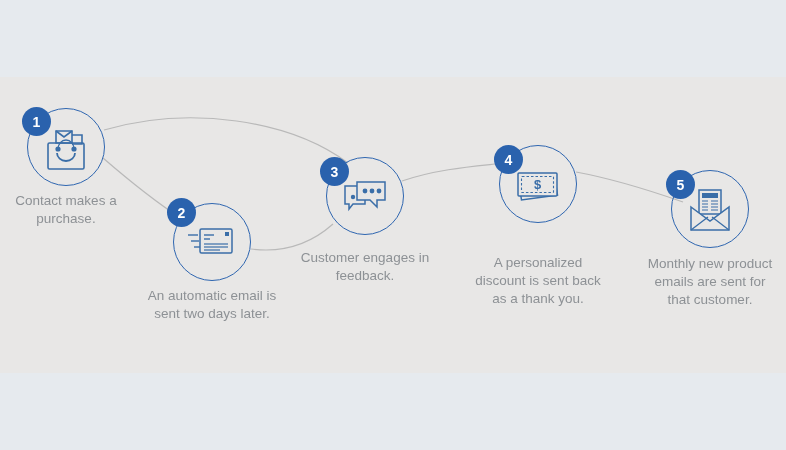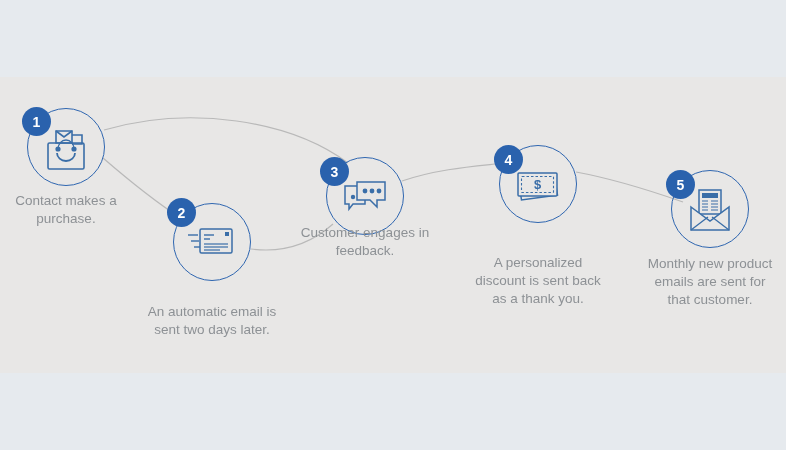--- a/index.html
+++ b/index.html
@@ -139,38 +139,38 @@
           <path d="M24,27 h6" stroke-width="1.4"></path>
           <path d="M24,32 h24" stroke-width="1.2"></path>
           <path d="M24,35 h24" stroke-width="1.2"></path>
           <path d="M24,38 h16" stroke-width="1.2"></path>
           <path d="M8,23 h10" stroke-width="1.4"></path>
           <path d="M11,29 h8" stroke-width="1.4"></path>
           <path d="M14,35 h6" stroke-width="1.4"></path>
         </svg>
       </div>
       <div class="badge" style="left:-45px; top:-44px;">2</div>
-      <div class="caption" style="top:45px;margin-top:16px;">An automatic email is
+      <div class="caption" style="top:45px;">An automatic email is
 sent two days later.</div>
     </div>
 
     <div class="step" style="left:365px; top:196px;">
       <div class="ring"></div>
       <div class="glyph">
         <svg viewBox="0 0 64 60" width="64" height="60" fill="none" stroke="#3a6ea8" stroke-width="1.5">
           <path d="M12,20 h20 v18 h-12 l-4,5 v-5 h-4 z" fill="#e8e7e6"></path>
           <circle cx="20" cy="31" r="2.2" fill="#3a6ea8" stroke="none"></circle>
           <path d="M24,16 h28 v18 h-8 l0,7 l-7,-7 h-13 z" fill="#e8e7e6"></path>
           <circle cx="32" cy="25" r="2.4" fill="#3a6ea8" stroke="none"></circle>
           <circle cx="39" cy="25" r="2.4" fill="#3a6ea8" stroke="none"></circle>
           <circle cx="46" cy="25" r="2.4" fill="#3a6ea8" stroke="none"></circle>
         </svg>
       </div>
       <div class="badge" style="left:-45px; top:-39px;">3</div>
-      <div class="caption" style="top:28px;text-align:center;">Customer engages in
+      <div class="caption" style="top:53px;text-align:center;">Customer engages in
 feedback.</div>
     </div>
 
     <div class="step" style="left:538px; top:184px;">
       <div class="ring"></div>
       <div class="glyph">
         <svg viewBox="0 0 64 60" width="64" height="60" fill="none" stroke="#3a6ea8" stroke-width="1.5">
           <path d="M14,36 l36,-5 l1.5,10 l-36,5 z" fill="#e8e7e6"></path>
           <rect x="12" y="19" width="39" height="23" rx="1" fill="#e8e7e6"></rect>
           <rect x="15.5" y="22.5" width="32" height="16" rx="0.5" stroke-dasharray="2.5 2" stroke-width="1.1"></rect>

